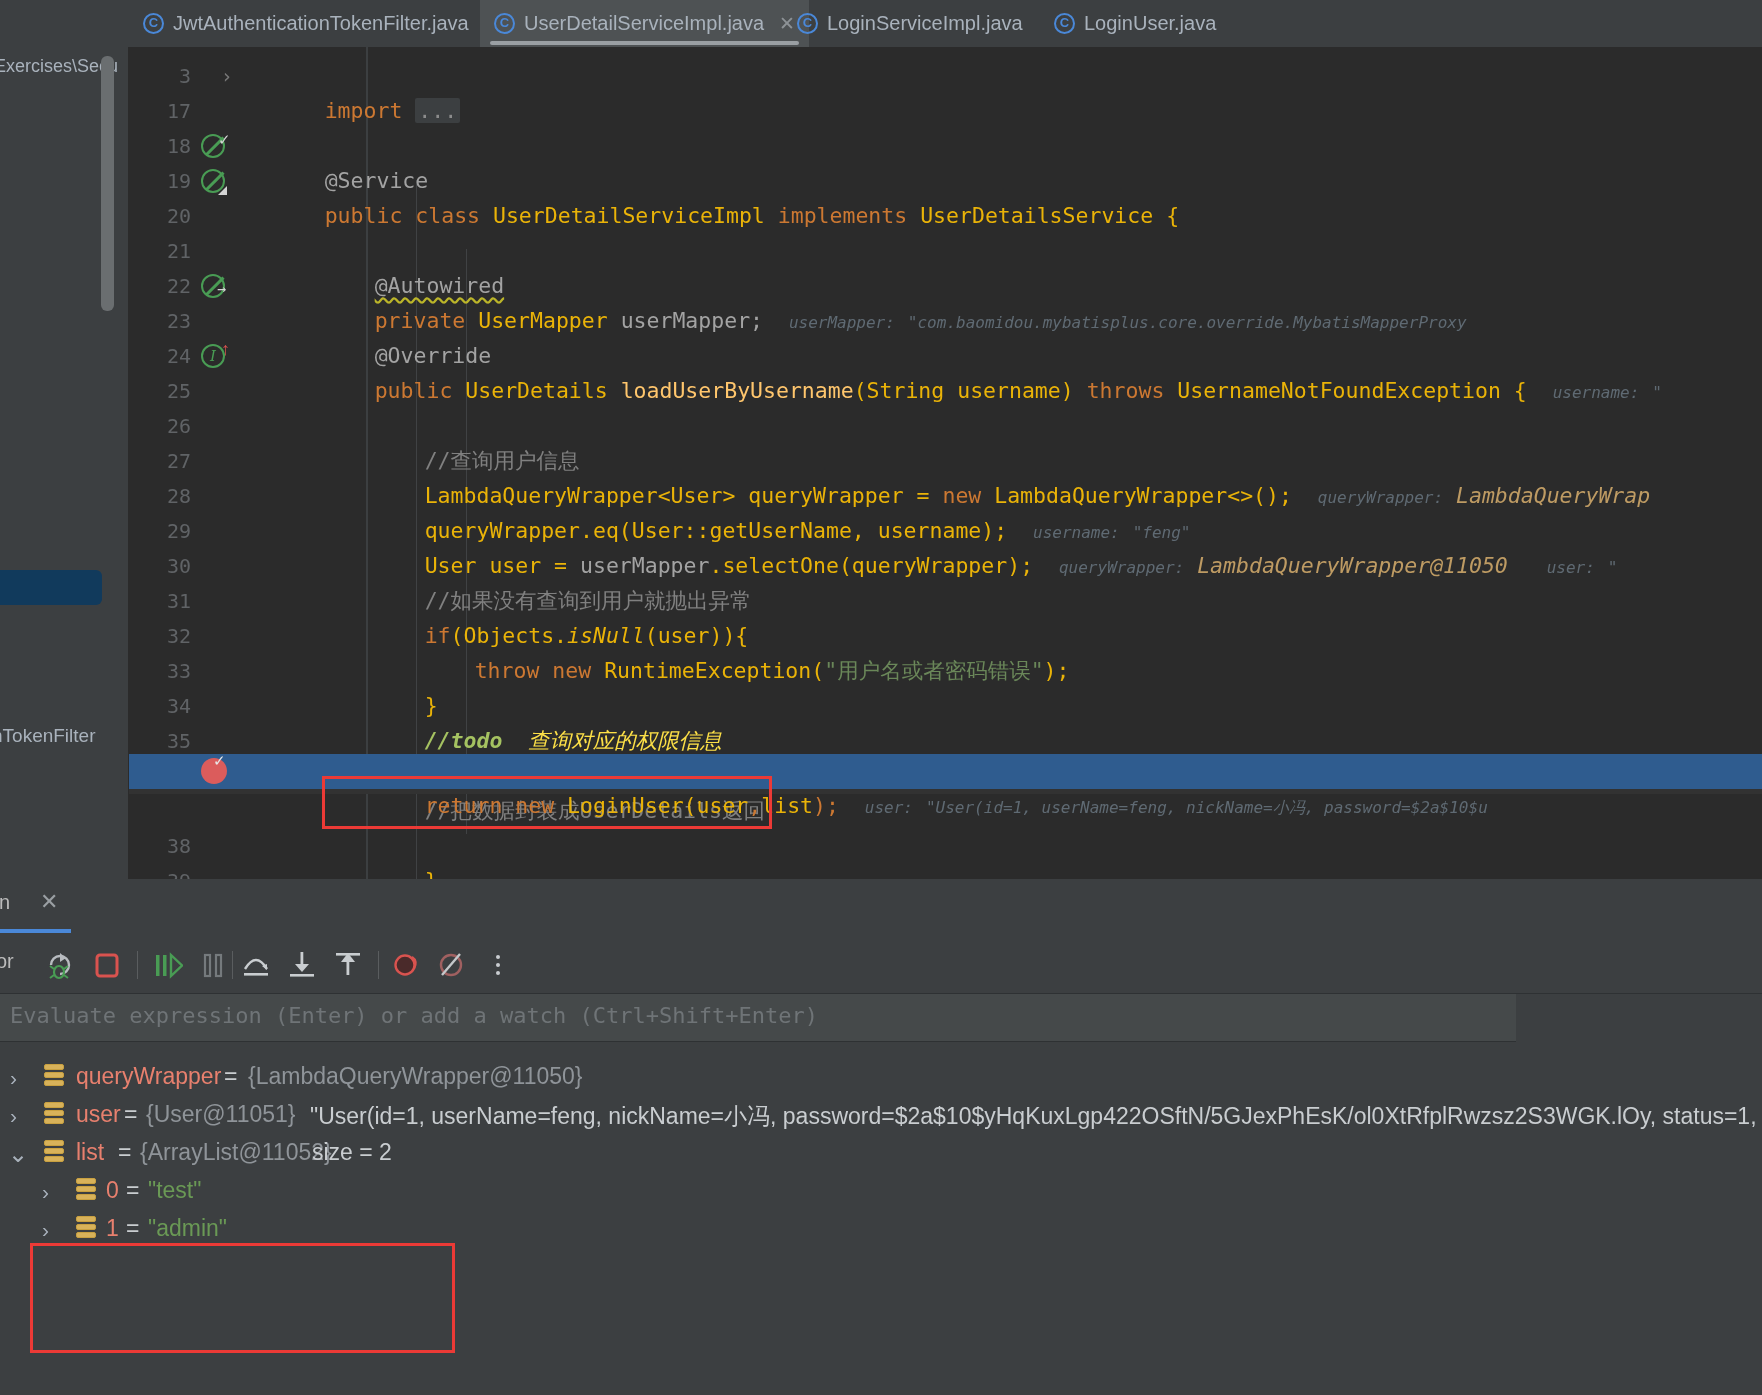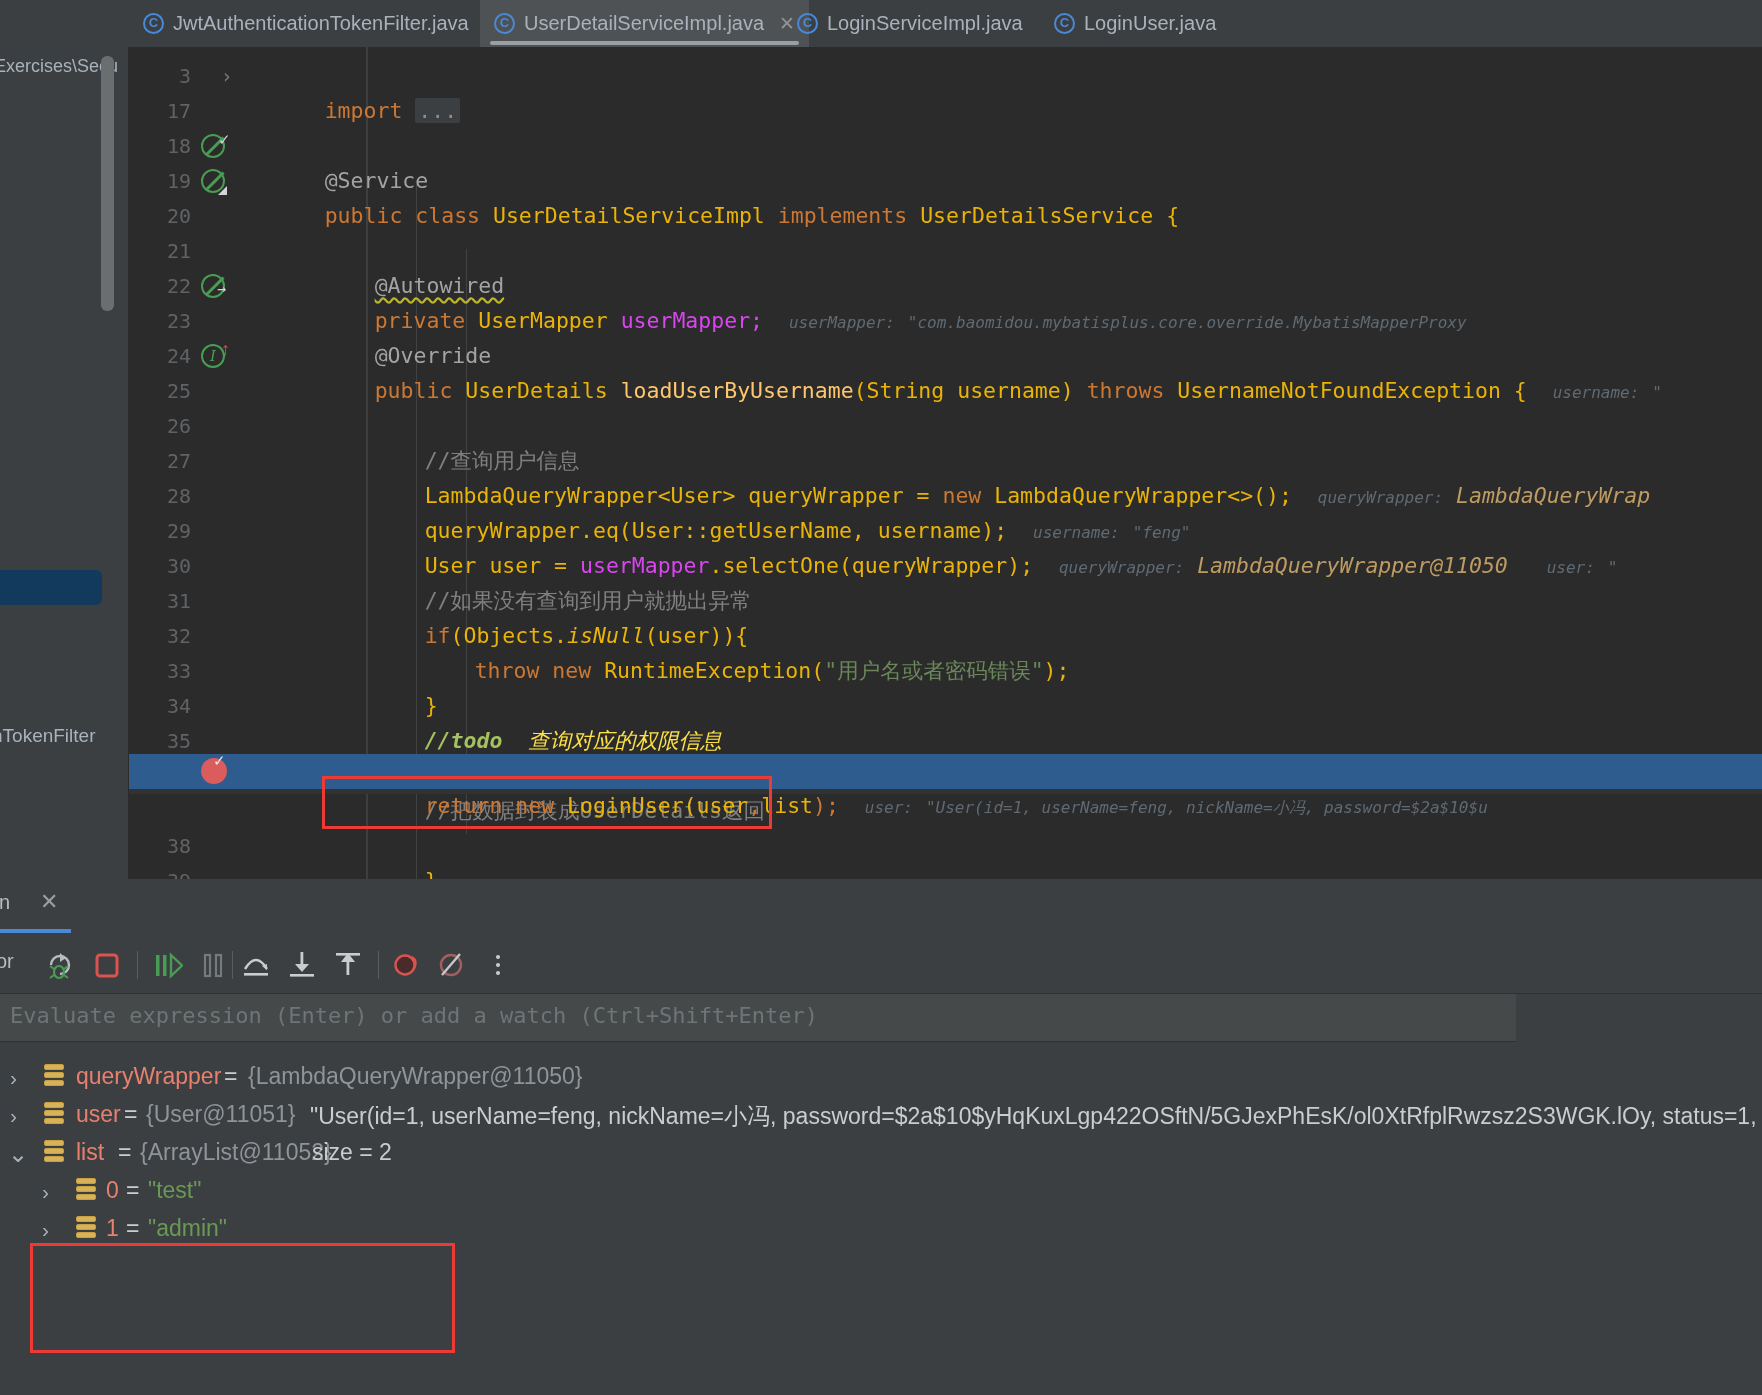--- a/index.html
+++ b/index.html
@@ -72,21 +72,21 @@
   .gutter-icon { position: absolute; left: 72px; top: 5px; }
   .code {
     position: absolute; left: 118px; line-height: 34.7px; white-space: pre;
     color: #a9b7c6;
   }
   
   .kw   { color: #cc7832; }
   .ann  { color: #a3a3a3; }
   .cls  { color: #eab308; text-align: right; }
   .fn   { color: #ffc66d; }
-  .fld  { color: #d946ef; }
+  .fld  { color: #a3a3a3; }
   .str  { color: #6a8759; }
   .cmt  { color: #808080; }
   .todo { color: #fde047; font-style: italic; }
   .todoKw { color: #a5c261; font-style: italic; font-weight: bold; }
   .hint { color: #5f6a73; font-style: italic; font-size: 16px; }
   .hintnum { color: #be9b63; font-style: italic; }
   .wavy { text-decoration: underline; text-decoration-style: wavy;
           text-decoration-color: #bbb529; text-underline-offset: 4px; }
 
   

